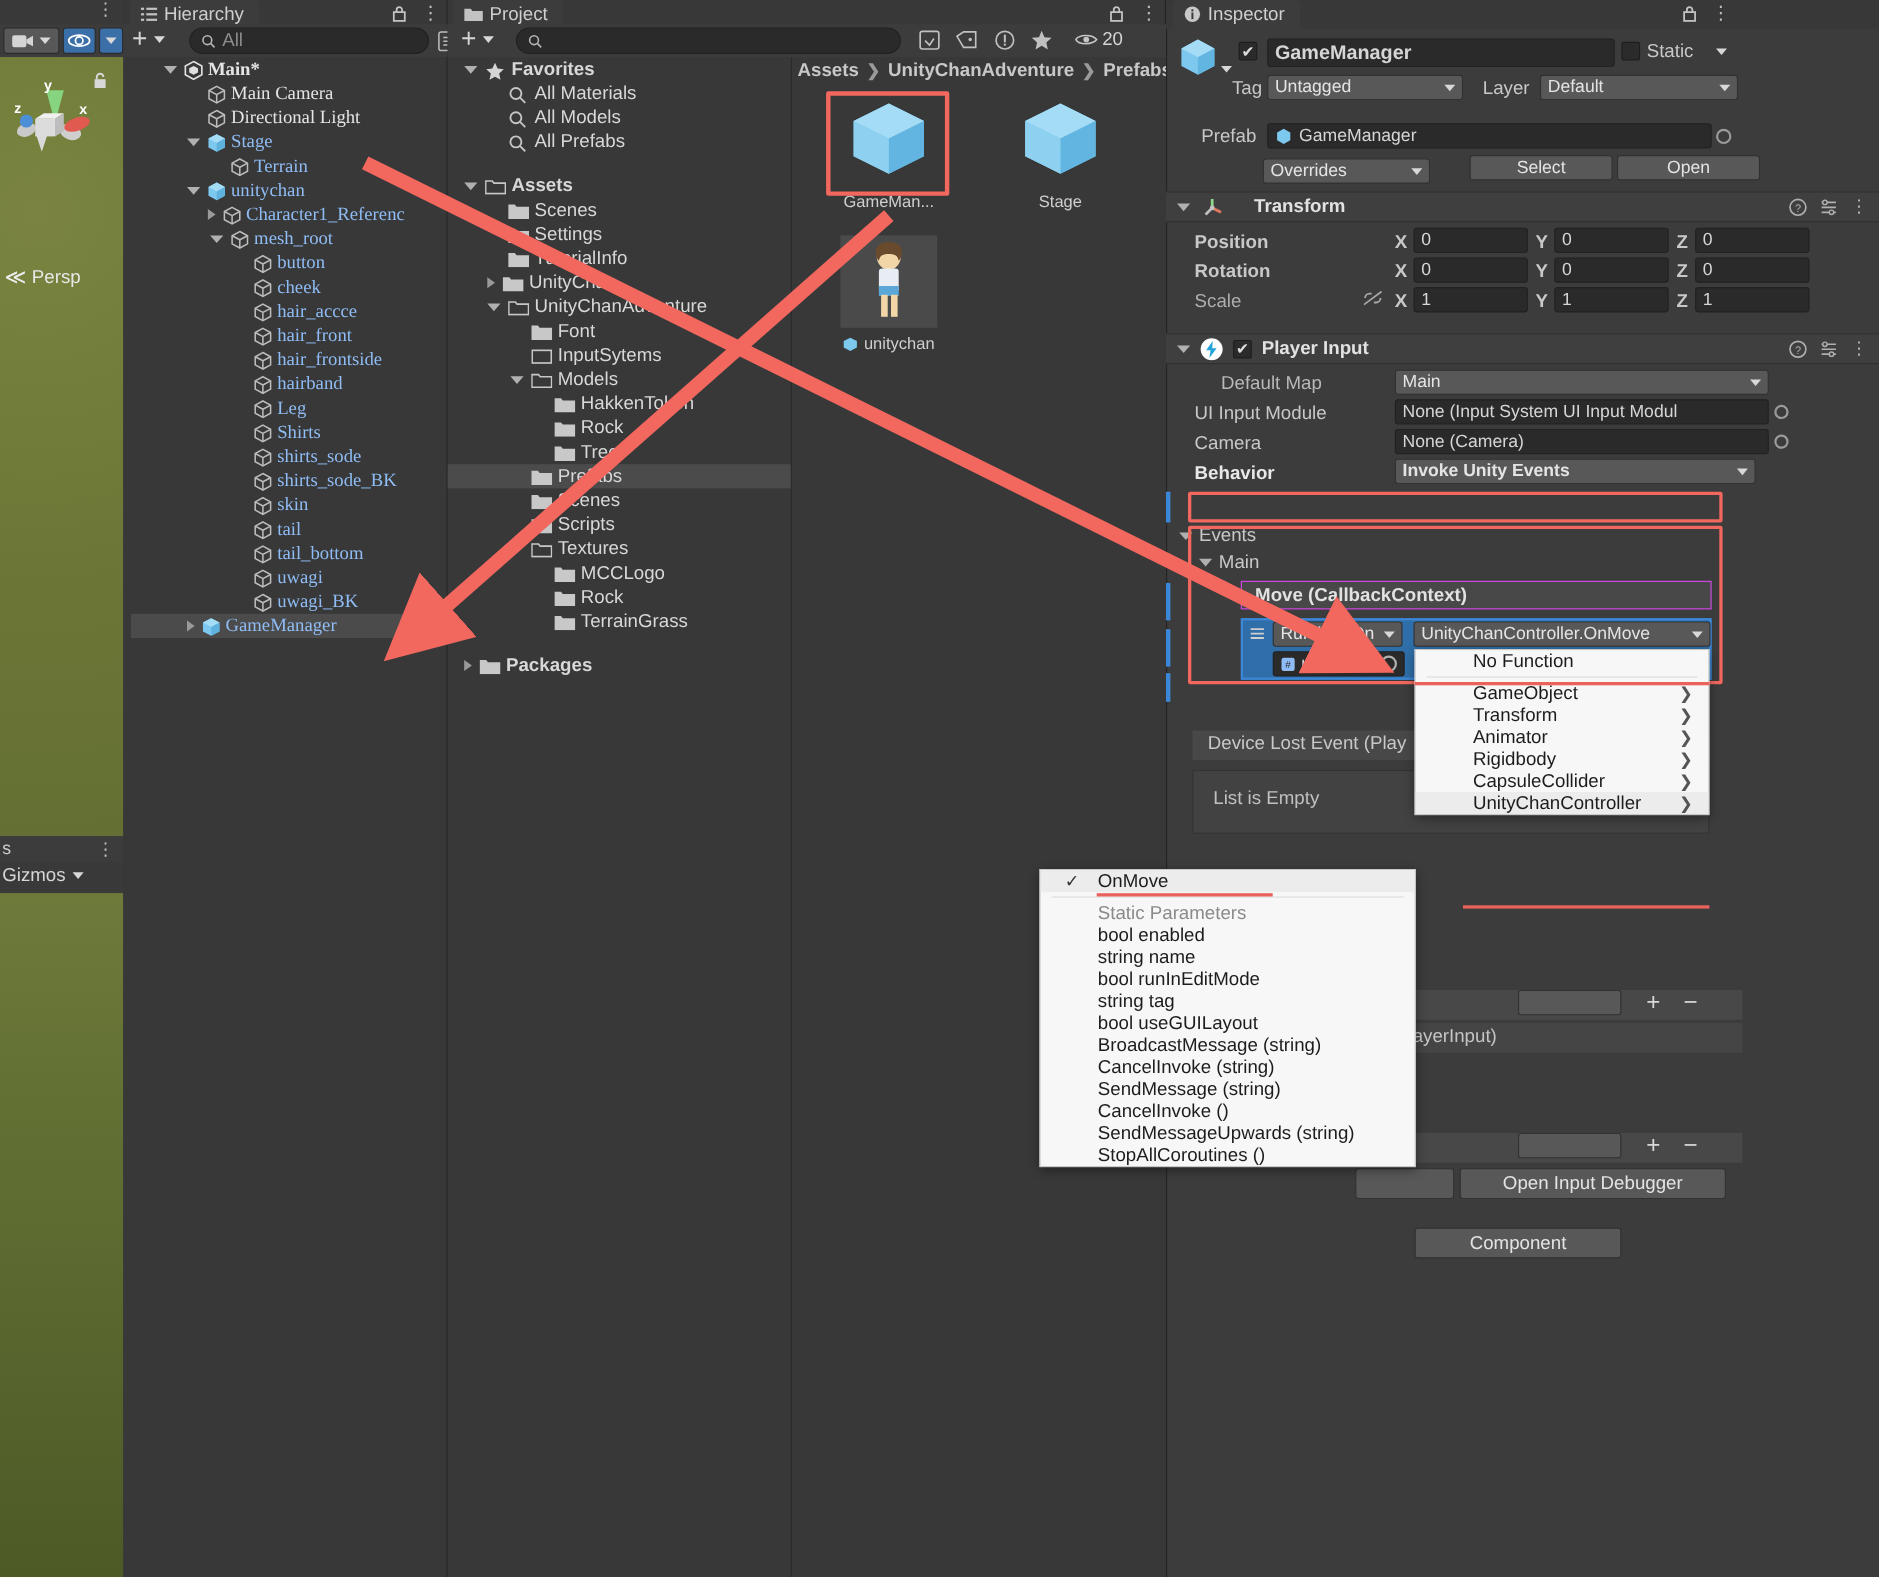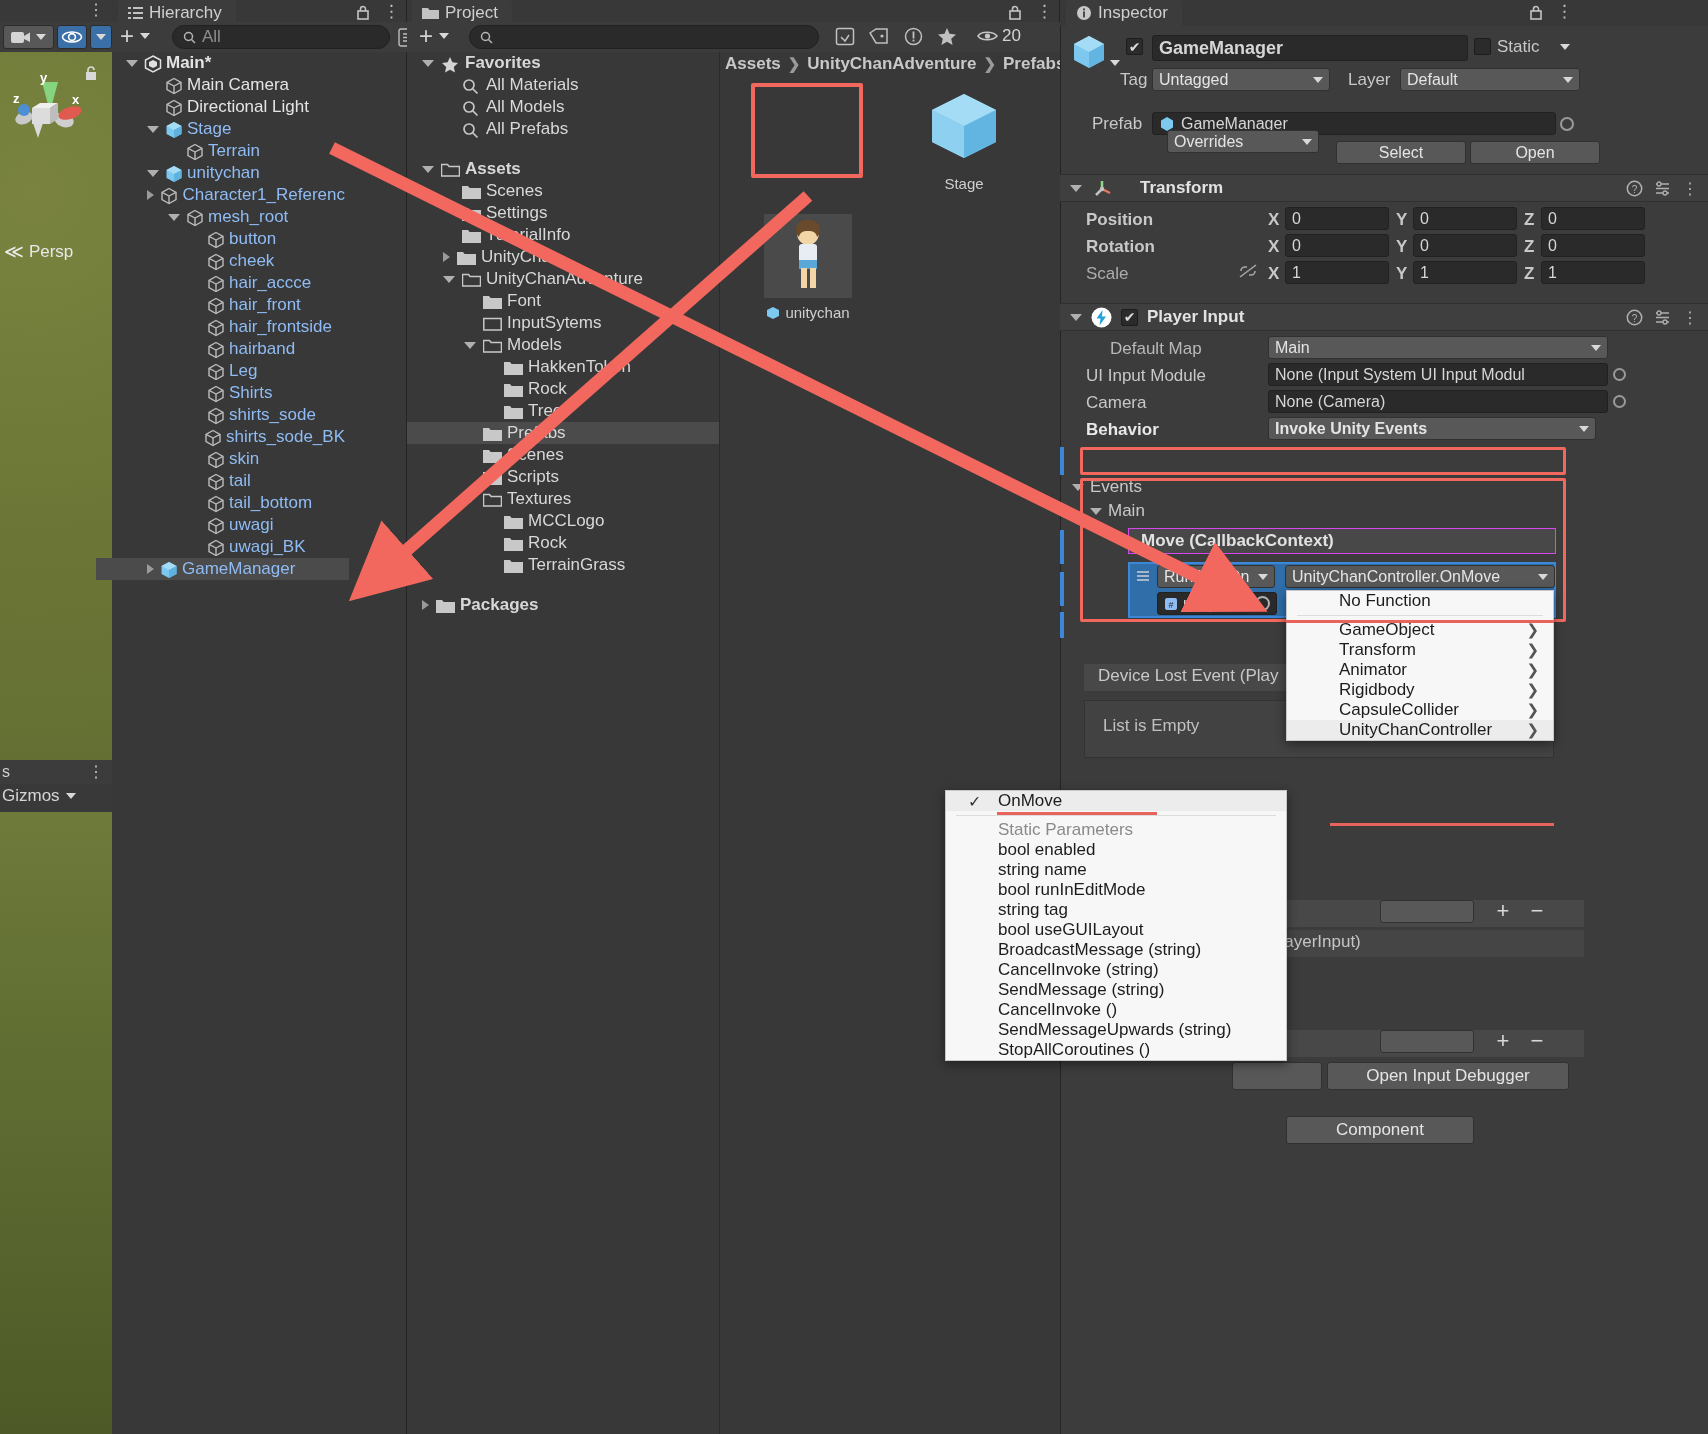--- a/index.html
+++ b/index.html
@@ -36,21 +36,21 @@
      background-image:linear-gradient(#6d7a3a, #4d5a27); }
   #persp { left:0; top:188px; color:#e8e8e8; font-size:17px; }
   .gizmoLabel { font-weight:bold; font-size:13px; color:#fff; }
 
   
   #hierWrap { left:112px; top:0; width:295px; height:1434px; background:#383838; border-right:1px solid #242424;}
   #hierTab { left:118px; top:0; }
   #hierBar { left:112px; top:22px; width:295px; height:30px; background:#3c3c3c; }
   #hierSearch { position:absolute; left:60px; top:3px; width:218px; height:24px;
      background:#2a2a2a; border:1px solid #212121; border-radius:12px; display:flex; align-items:center; padding-left:10px; gap:6px;}
-  #hierList { left:96px; top:52px; width:253px; height:560px; }
+  #hierList { left:119px; top:52px; width:253px; height:560px;font-family:Liberation Serif, serif; }
   .hitem { height:22px; display:flex; align-items:center; gap:6px; font-size:17px; padding-right:4px;}
   .hitem .lbl { white-space:nowrap; }
   .hitem.sel { background:#4b4b4b; }
   .cube {
     width:16px;height:16px;flex:0 0 16px;
     display:inline-block;
   }
 
   
   #projWrap { left:407px; top:0; width:653px; height:1434px; background:#383838; border-right:1px solid #242424;}
@@ -710,20 +710,29 @@
 
   <div class="abs" id="projRight"></div>
   <div class="abs" id="breadcrumb">
       <span>Assets</span>
       <span style="color: rgb(154, 154, 154); font-size: 15px;">❯</span>
       <span>UnityChanAdventure</span>
       <span style="color: rgb(154, 154, 154); font-size: 15px;">❯</span>
       <span>Prefabs</span>
     </div>
 
+  <div class="assetCell" style="left:752px; top:88px;">
+    <svg class="assetIcon" viewBox="0 0 76 76">
+      <polygon points="38,6 70,22 70,54 38,70 6,54 6,22" fill="#7dc8ee"></polygon>
+      <polygon points="38,6 70,22 38,38 6,22" fill="#a5dcf5"></polygon>
+      <polygon points="38,38 70,22 70,54 38,70" fill="#62b5e0"></polygon>
+      <polygon points="38,38 6,22 6,54 38,70" fill="#8ed0f0"></polygon>
+    </svg>
+    <div class="cap">GameMan...</div>
+  </div>
   <div class="assetSelBox" style="left:751px; top:83px; width:112px; height:95px;"></div>
 
   <div class="assetCell" style="left:908px; top:88px;">
     <svg class="assetIcon" viewBox="0 0 76 76">
       <polygon points="38,6 70,22 70,54 38,70 6,54 6,22" fill="#7dc8ee"></polygon>
       <polygon points="38,6 70,22 38,38 6,22" fill="#a5dcf5"></polygon>
       <polygon points="38,38 70,22 70,54 38,70" fill="#62b5e0"></polygon>
       <polygon points="38,38 6,22 6,54 38,70" fill="#8ed0f0"></polygon>
     </svg>
     <div class="cap">Stage</div>
@@ -788,21 +797,21 @@
 
   <div class="abs lbl" style="left:1092px; top:114px;">Prefab</div>
   <div class="abs field" style="left:1152px; top:112px; width:404px; gap:6px;">
     <svg width="16" height="16" viewBox="0 0 16 16">
         <polygon points="8,1 14,4.5 14,11.5 8,15 2,11.5 2,4.5" fill="#7dc8ee"></polygon>
       </svg>
     <span>GameManager</span>
   </div>
   <div class="abs" style="left:1560px; top:117px; width:14px; height:14px; border:2px solid #9b9b9b; border-radius:50%;"></div>
 
-  <div class="abs popupField" style="left:1148px; top:130px; width:152px;margin-left:19px;">
+  <div class="abs popupField" style="left:1148px; top:144px; width:152px;">
     <span>Overrides</span>
       <span class="caret"></span>
   </div>
   <div class="abs btnGrey" style="left:1336px; top:141px; width:130px;">Select</div>
   <div class="abs btnGrey" style="left:1470px; top:141px; width:130px;">Open</div>
 
   <div class="abs compHeader" style="left:1060px; top:174px; width:648px;">
     <span class="tri"></span>
     <svg width="22" height="20" viewBox="0 0 22 20">
       <line x1="11" y1="11" x2="5" y2="17" stroke="#c2c2c2" stroke-width="2.5"></line>

